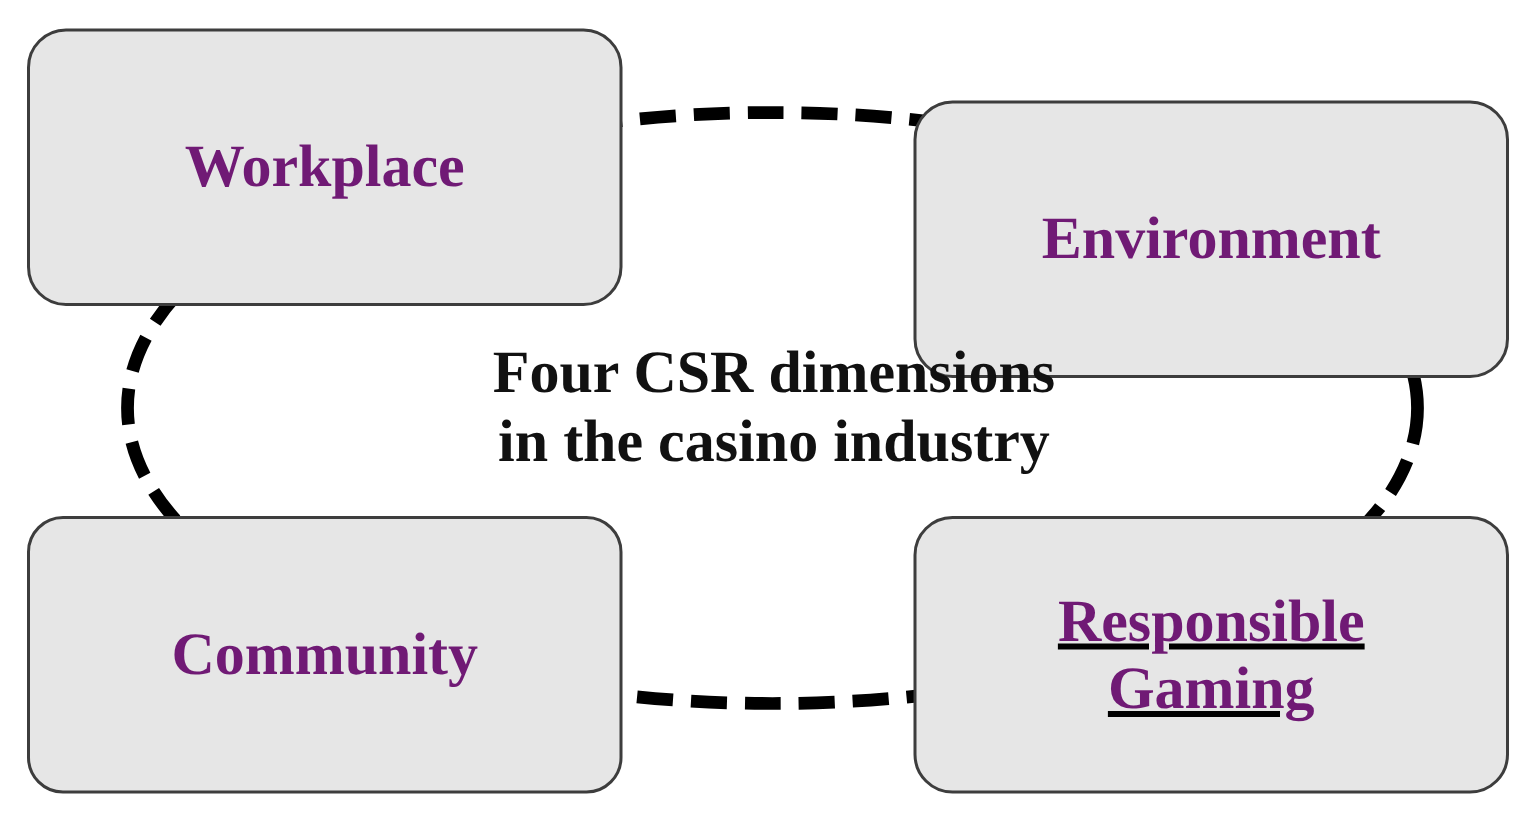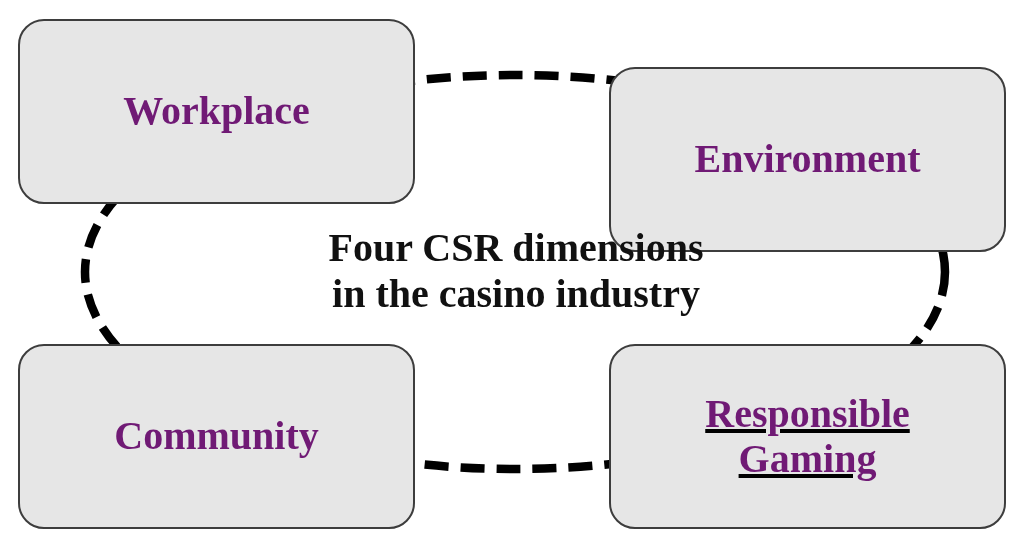--- a/index.html
+++ b/index.html
@@ -45,21 +45,21 @@
   }
   .node .node-label {
     font-weight: bold;
     font-size: 40px;
     line-height: 1.12;
     color: #701a75;
     padding: 0 40px;
   }
   .node-tl { left: 18px;  top: 19px;  }
   .node-tr { left: 609px; top: 19px; margin-top: 48px;  }
-  .node-bl { left: 18px;  top: 344px; }
+  .node-bl { left: 18px;  top: 344px; border-radius: 24px; }
   .node-br { left: 609px; top: 344px; text-decoration: underline; }
   .center-title {
     position: absolute;
     left: 0;
     top: 225px;
     width: 1032px;
     text-align: center;
     font-weight: bold;
     font-size: 40px;
     line-height: 1.14;

